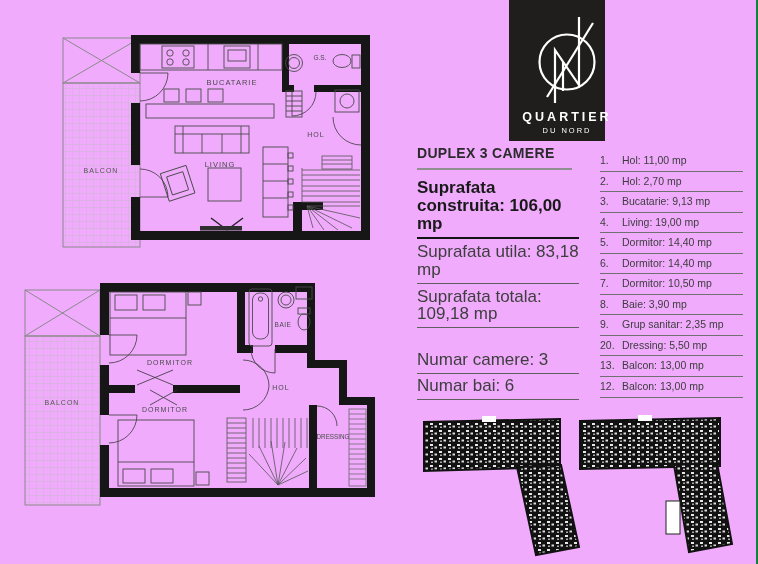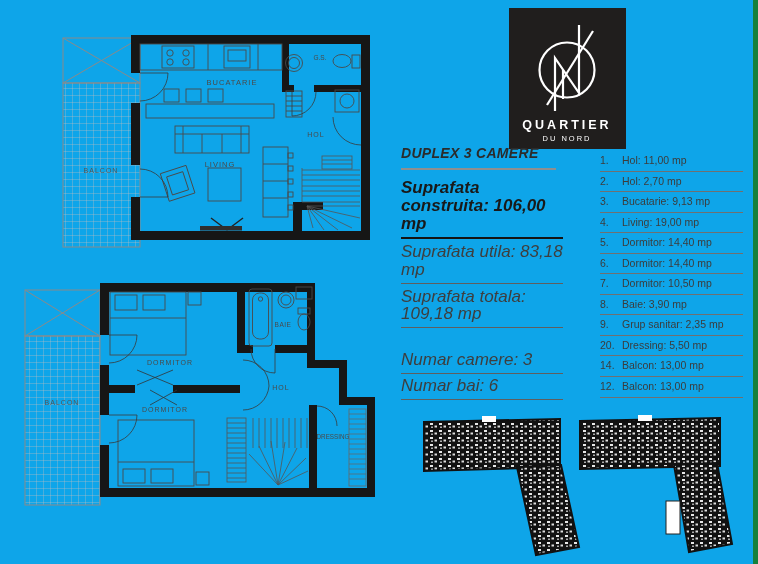--- a/index.html
+++ b/index.html
@@ -1,24 +1,24 @@
 <!DOCTYPE html>
 <html><head>
 <meta charset="utf-8">
 <style>
   html,body{margin:0;padding:0;background:#fff;}
   .page{
-    position:relative;width:758px;height:564px;background:#0ea5e9;overflow:hidden;
+    position:relative;width:758px;height:564px;background:#f0abfc;overflow:hidden;
     font-family:"Liberation Sans",sans-serif;
-    border-right:5px solid #15803d;box-sizing:border-box;
+    border-right:2px solid #15803d;box-sizing:border-box;
   }
   
-  .logo{position:absolute;left:509px;top:8px;width:117px;height:141px;background:#201e1d;}
+  .logo{position:absolute;left:509px;top:0;width:96px;height:141px;background:#201e1d;}
   
-  .details{position:absolute;left:401px;top:146px;width:162px;color:#3e3e3e;font-style:italic;}
+  .details{position:absolute;left:417px;top:146px;width:162px;color:#3e3e3e;}
   .d-title{font-size:14px;font-weight:800;color:#2b2b2b;letter-spacing:.3px;
     padding-bottom:7px;border-bottom:2px solid #8f8f8f;width:155px;line-height:1.1;}
   .d-row{font-size:17px;line-height:1.05;padding:4px 0 4px;border-bottom:1px solid #5f5f5f;}
   .d-row.bold{font-weight:800;color:#191919;border-bottom:2.5px solid #141414;margin-top:5px;}
   .d-meta{margin-top:20px;}
   .d-meta .d-row{padding:3px 0 4px;}
   
   .rooms{position:absolute;left:600px;top:151px;width:143px;}
   .room-row{display:flex;font-size:10.5px;color:#3c3c3c;line-height:1.1;
     padding:4px 0 4px;border-bottom:1px solid #707070;}
@@ -351,21 +351,21 @@
       </div>
     <div class="room-row">
         <span class="num">9.</span>
         <span>Grup sanitar: 2,35 mp</span>
       </div>
     <div class="room-row">
         <span class="num">20.</span>
         <span>Dressing: 5,50 mp</span>
       </div>
     <div class="room-row">
-        <span class="num">14.</span>
+        <span class="num">13.</span>
         <span>Balcon: 13,00 mp</span>
       </div>
     <div class="room-row">
         <span class="num">12.</span>
         <span>Balcon: 13,00 mp</span>
       </div>
   </div>
 
   <svg class="siteplans" width="330" height="152" viewBox="0 0 330 152">
     <defs>

